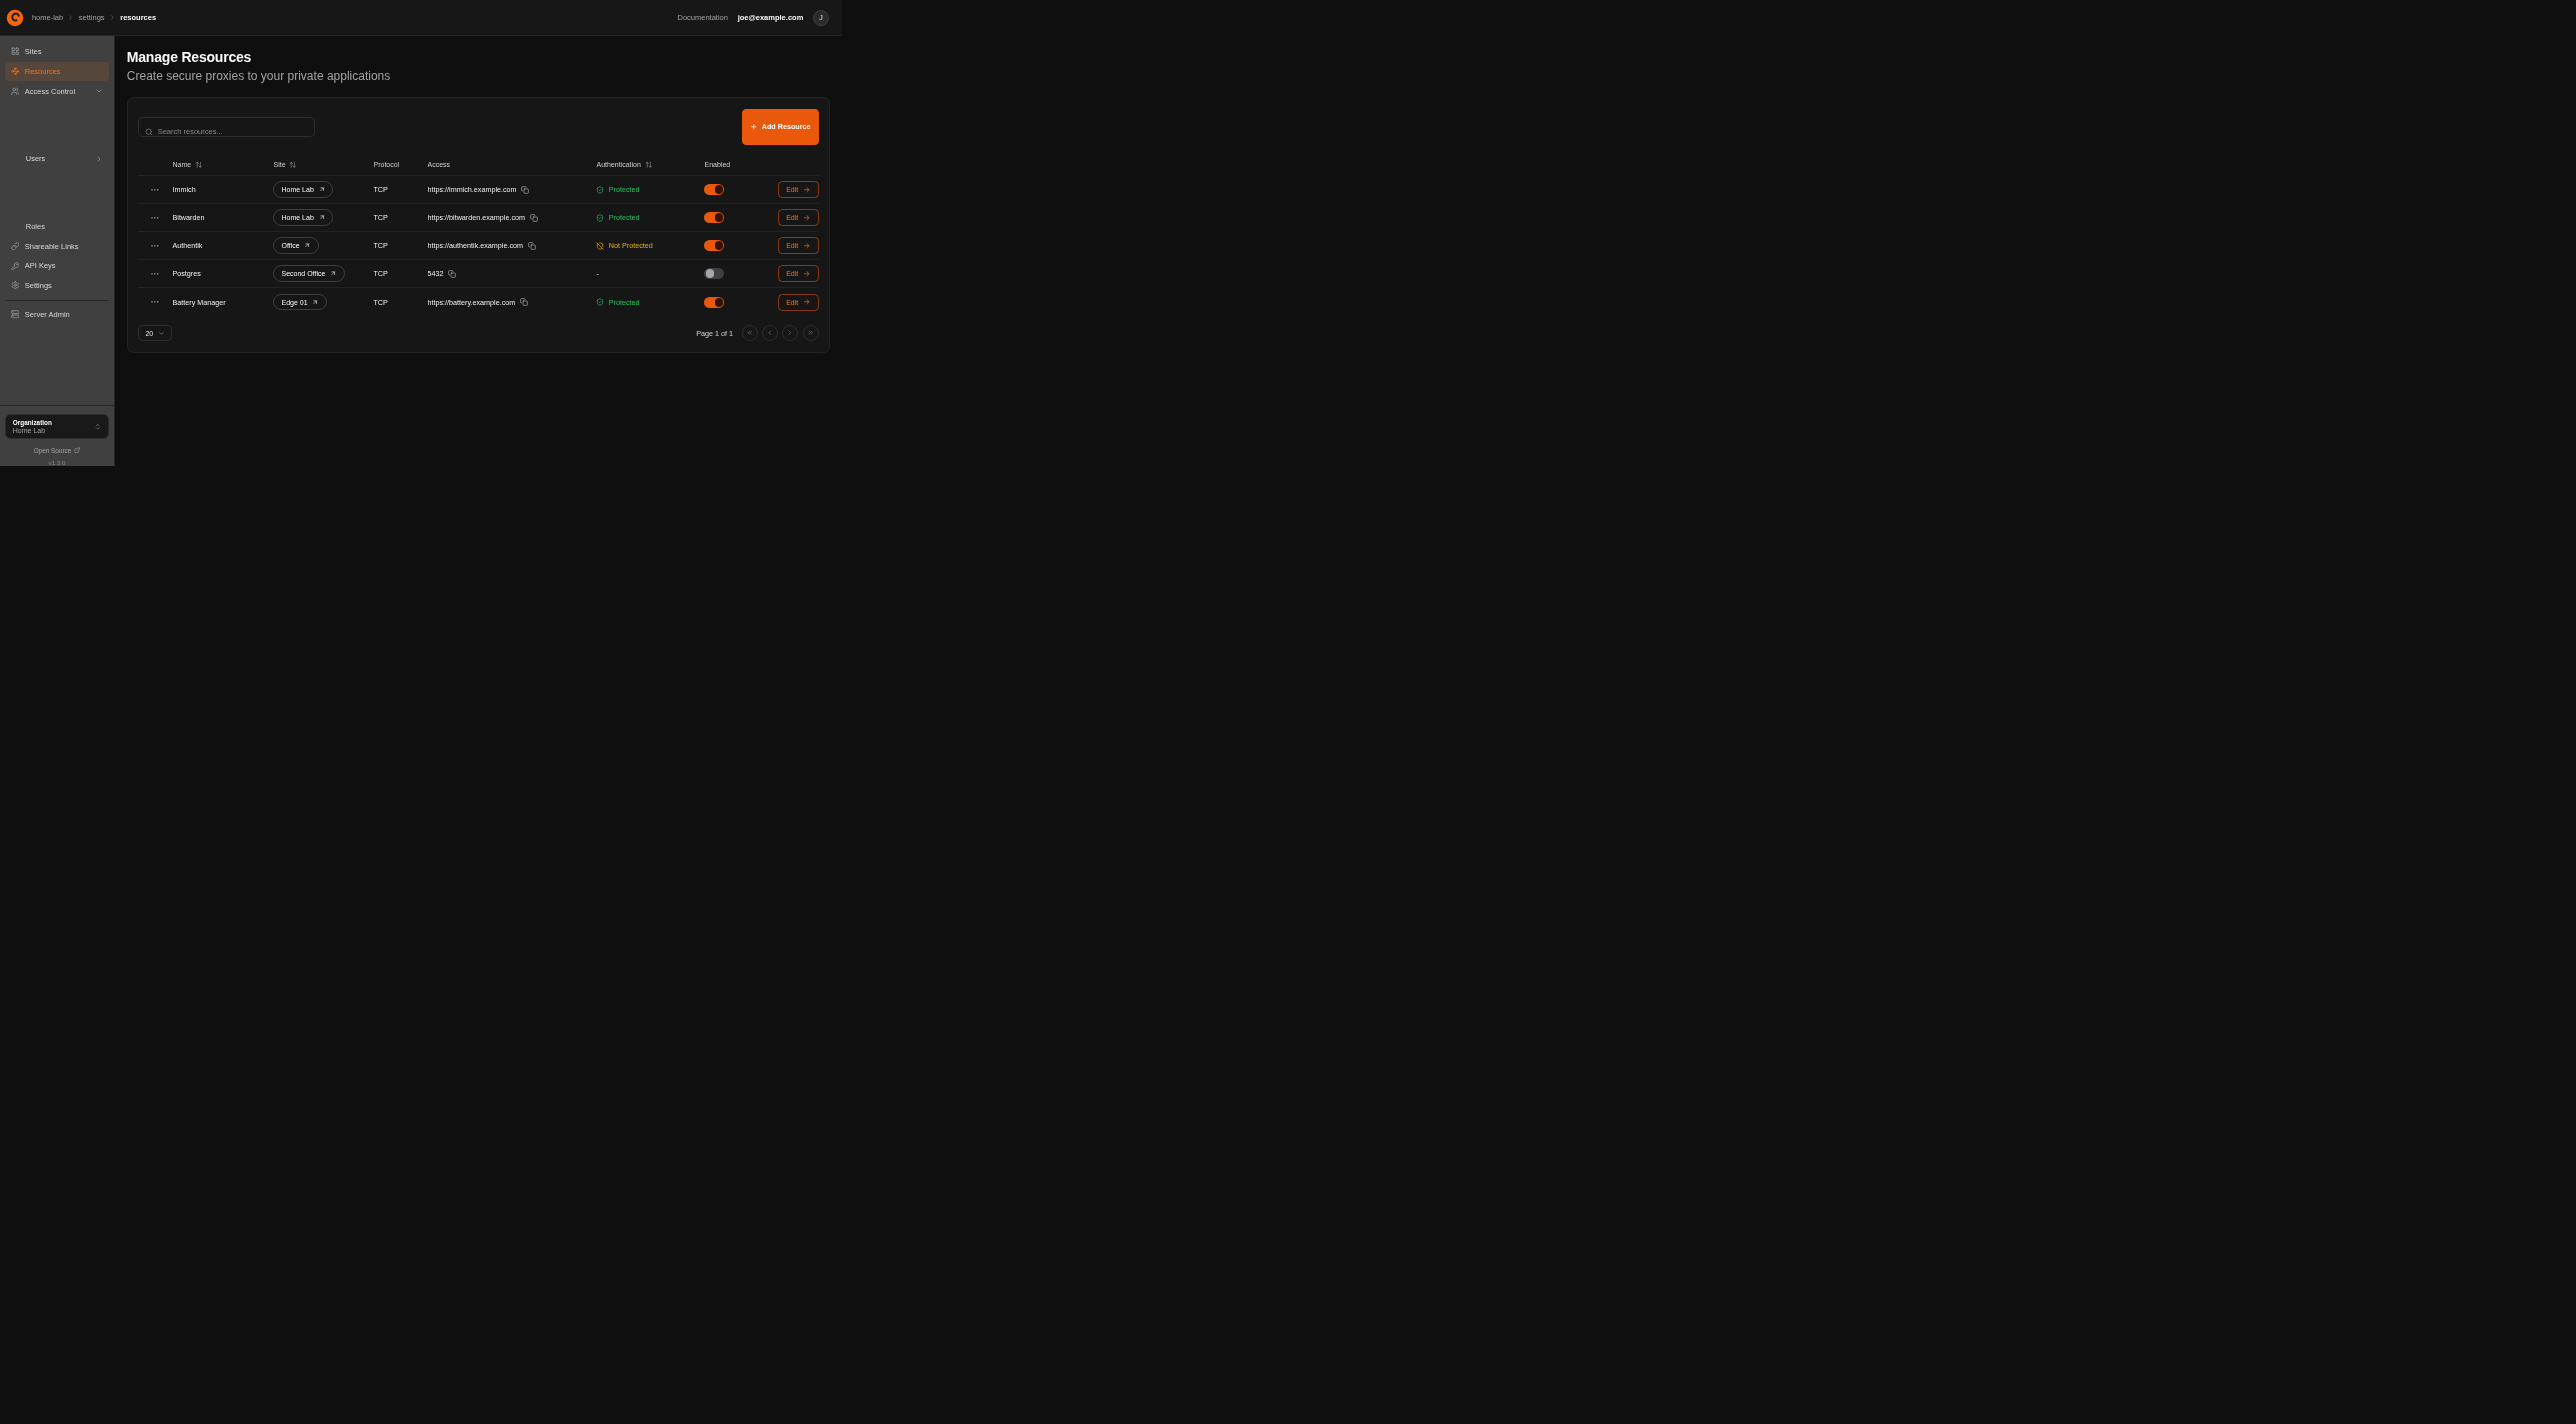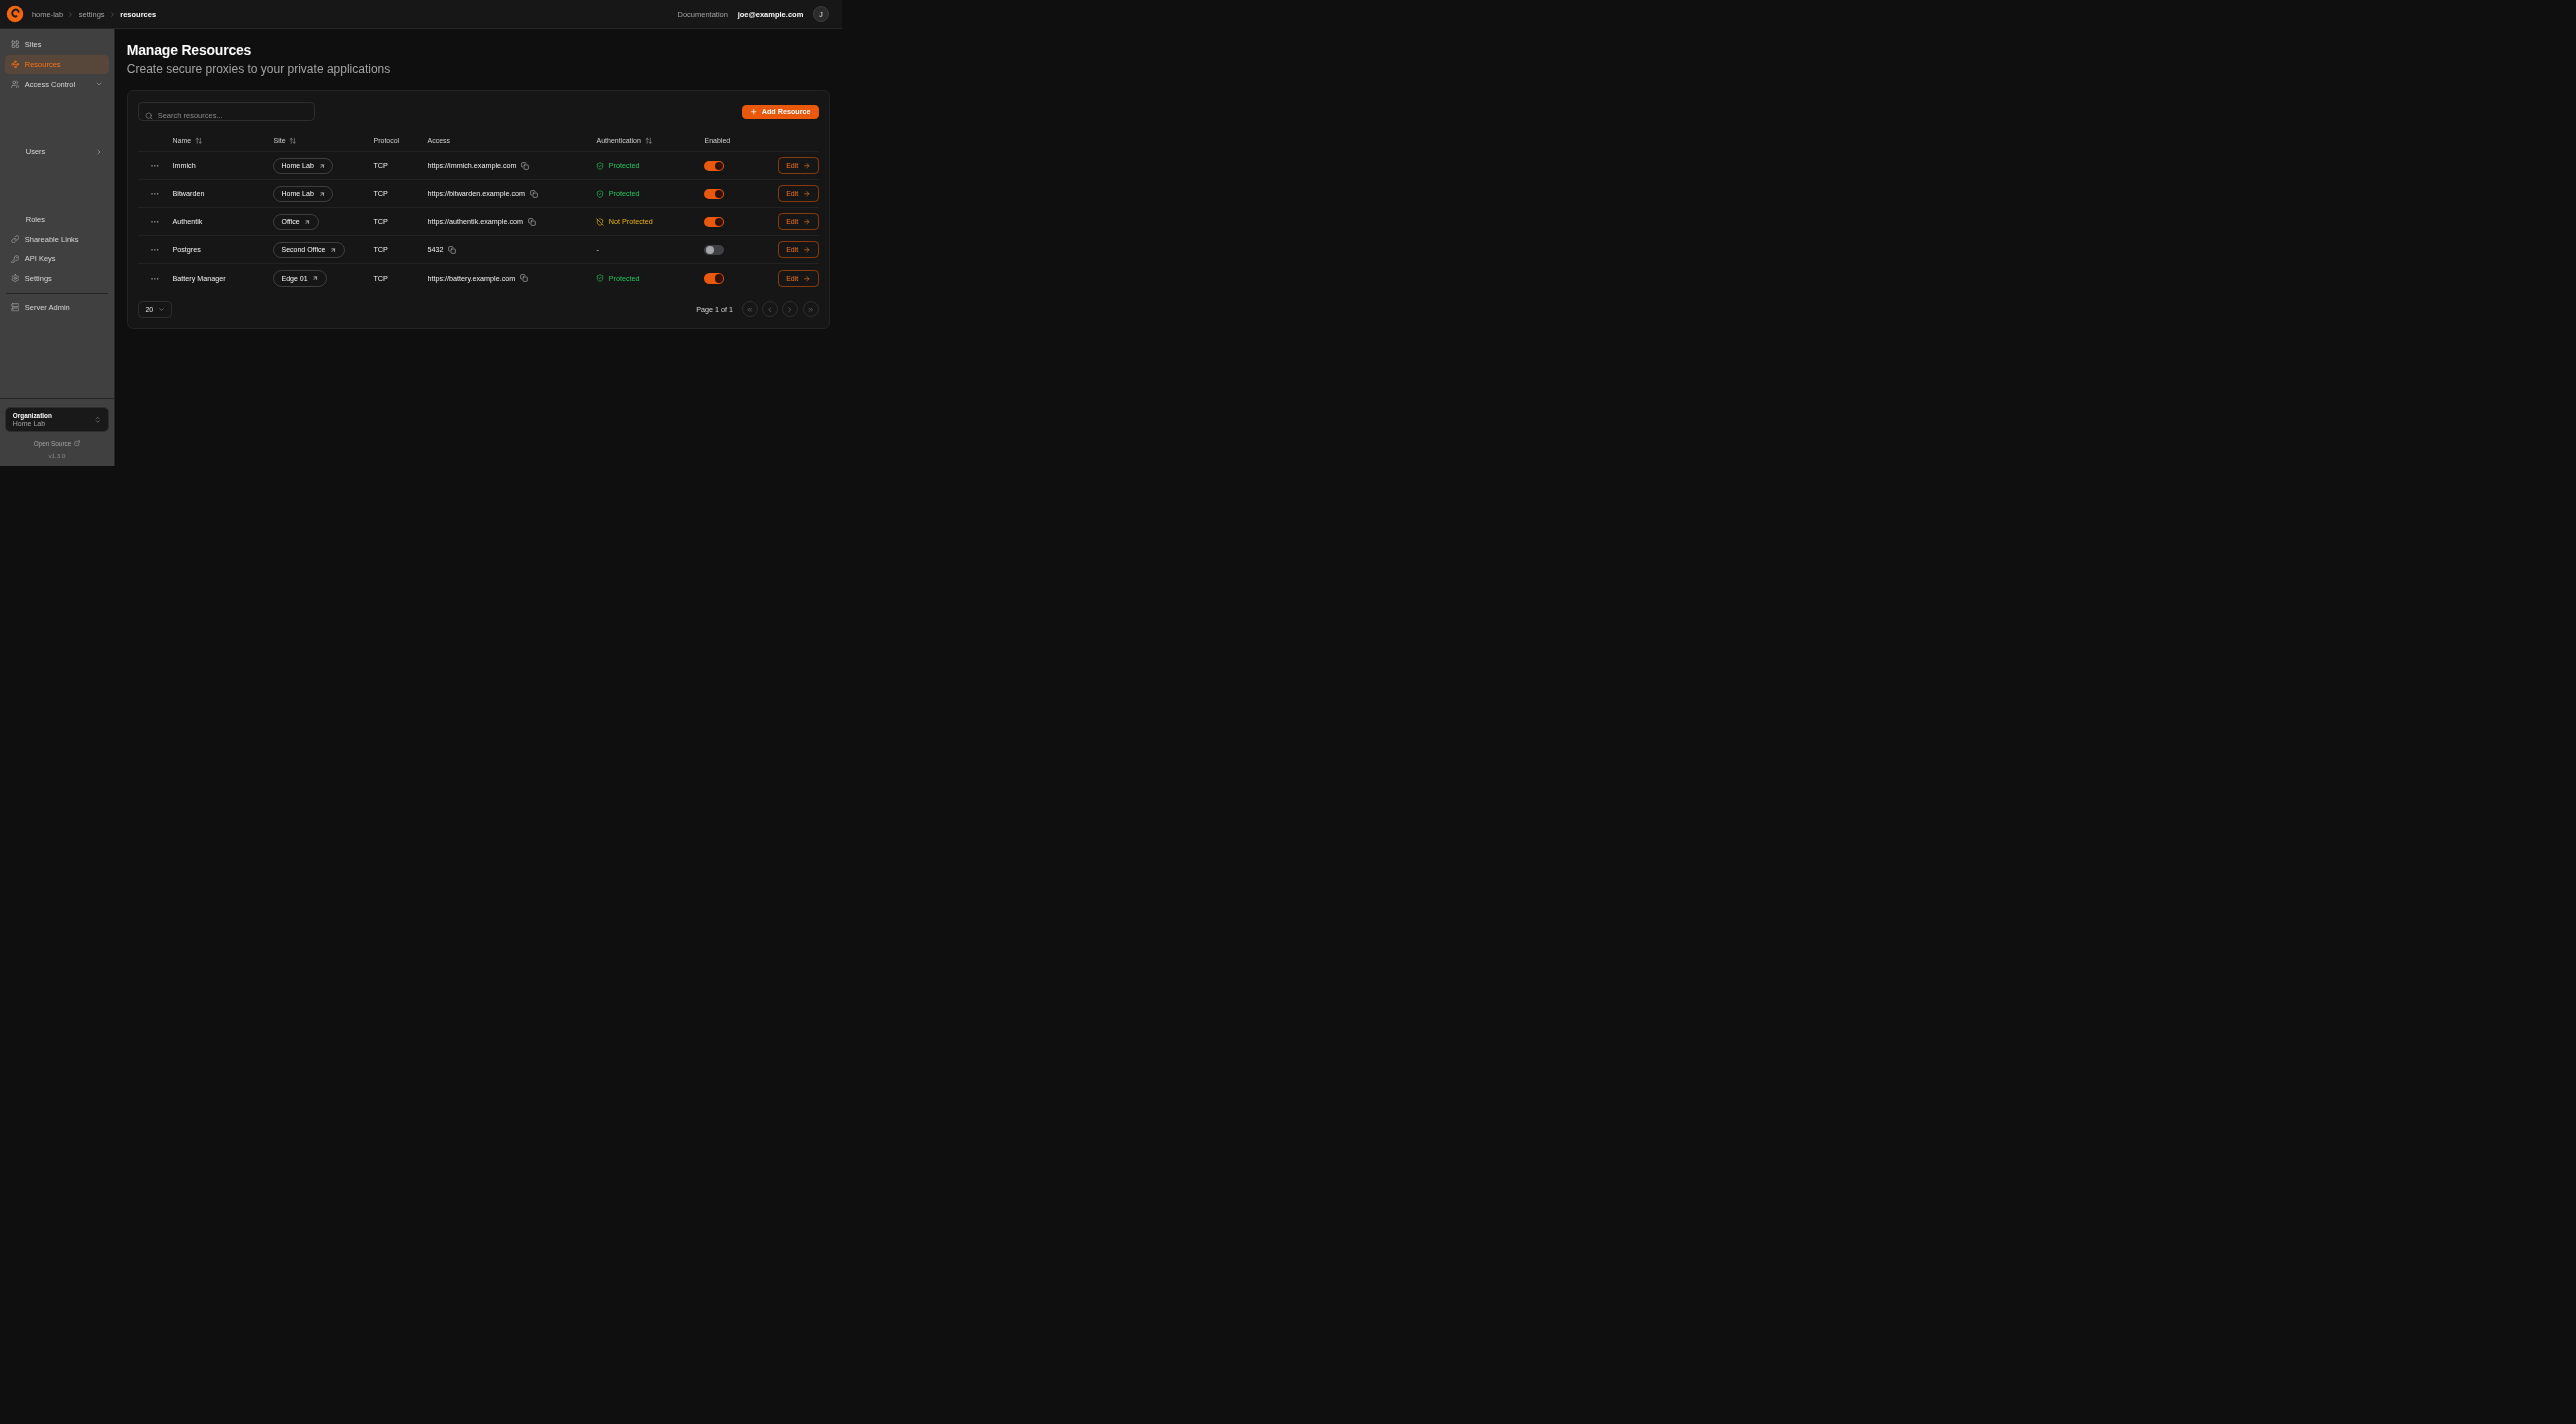--- a/index.html
+++ b/index.html
@@ -10,21 +10,21 @@
     font-family: "Liberation Sans", sans-serif;
     font-size: 7.5px;
   }
   svg { display: block; }
   button { font-family: inherit; cursor: pointer; }
   .ic { width: 8.6px; height: 8.6px; }
   .ic svg { width: 100%; height: 100%; }
 
   
   .topbar {
-    height: 29px; background: #171717; border-bottom: 0.5px solid #262626;
+    height: 36px; background: #171717; border-bottom: 0.5px solid #262626;
     display: flex; align-items: center; padding: 0 13px 0 6.4px; gap: 7.5px;
   }
   .logo { width: 18px; height: 18px; flex: 0 0 auto; cursor: pointer; }
   .logo svg { width: 18px; height: 18px; }
   .breadcrumb { display: flex; align-items: center; gap: 4.3px; font-size: 7.5px; }
   .crumb { color: #a1a1a1; text-decoration: none; cursor: pointer; }
   .crumb.current { color: #fafafa; font-weight: 700; cursor: default; }
   .crumb-sep { color: #6d6d6d; width: 7px; height: 7px; }
   .crumb-sep svg { width: 7px; height: 7px; }
   .topbar-right { margin-left: auto; display: flex; align-items: center; gap: 9.7px; }
@@ -85,21 +85,21 @@
     display: flex; align-items: flex-end; gap: 4.3px; padding: 0 5.9px; background: transparent;
   }
   .search .ic { color: #8a8a8a; width: 8px; height: 8px; flex: 0 0 auto; }
   .search input {
     flex: 1; background: transparent; border: none; outline: none;
     color: #e5e5e5; font-size: 7.5px; font-family: inherit;
   }
   .search input::placeholder { color: #8a8a8a; }
   .add-btn {
     background: #ea580c; color: #fff; border: none; border-radius: 4.3px;
-    height: 14px; padding: 0 8px; font-size: 7.2px; font-weight: 600;
+    height: 36px; padding: 0 8px; font-size: 7.2px; font-weight: 600;
     display: inline-flex; align-items: center; gap: 4.3px;
   }
   .add-btn .ic { width: 7.5px; height: 7.5px; }
 
   
   .table { margin-top: 8.6px; }
   .trow {
     display: grid;
     grid-template-columns: 34px 101px 100px 54px 169px 108px 64px 1fr;
     align-items: center; min-height: 28px; border-bottom: 0.5px solid #222222;

